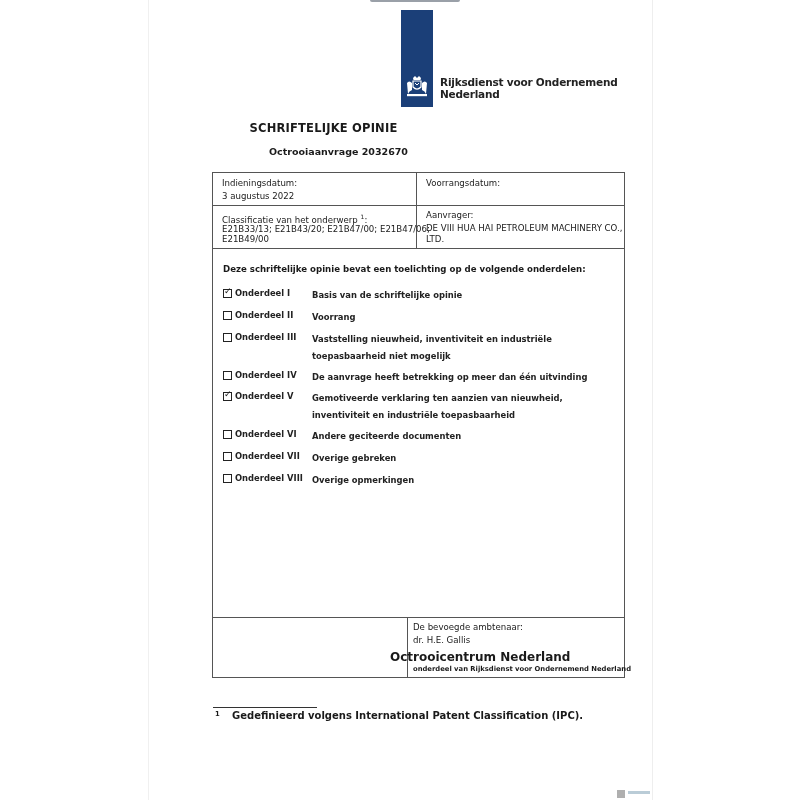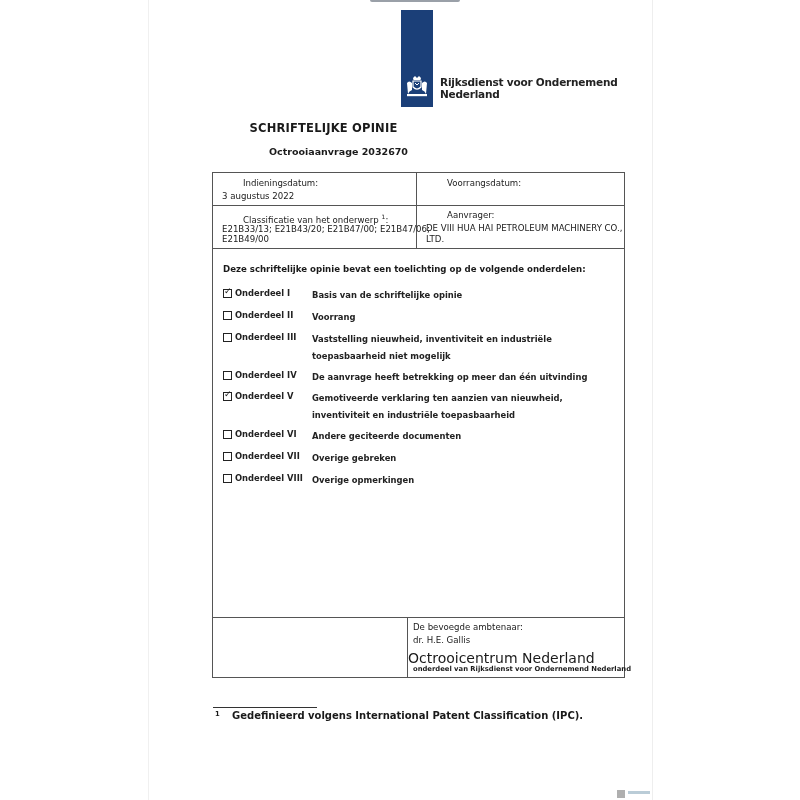--- a/index.html
+++ b/index.html
@@ -35,21 +35,21 @@
   }
 
   .frame {
     position:absolute; left:212px; top:172px; width:413px; height:506px;
     border:1px solid #555;
     box-sizing:border-box;
   }
   .hline { position:absolute; left:212px; width:413px; height:1px; background:#555; }
   .vline { position:absolute; width:1px; background:#555; }
 
-  .cell-label { position:absolute; font-size:8.6px; color:#1a1a1a; line-height:13px;margin-left:21px; }
+  .cell-label { position:absolute; font-size:8.6px; color:#1a1a1a; line-height:13px; }
   .cell-value { position:absolute; font-size:8.6px; color:#1a1a1a; line-height:13px; }
 
   .intro {
     position:absolute; left:223px; top:264px; font-size:8.6px; font-weight:bold;
   }
 
   .part-row { position:absolute; left:223px; width:395px; height:14px; }
   .cb {
     position:absolute; left:0; top:1px; width:9px; height:9px;
     border:1.3px solid #222; box-sizing:border-box; background:#fff;
@@ -59,21 +59,21 @@
   }
   .part-label {
     position:absolute; left:12px; top:0; font-size:8.4px; font-weight:bold; color:#222;
   }
   .part-desc {
     position:absolute; left:89px; top:-1px; width:310px;
     font-size:8.4px; font-weight:bold; color:#222; line-height:17px;
   }
 
   .sig-label { position:absolute; left:413px; font-size:8.6px; }
-  .sig-org { position:absolute; left:408px; font-size:14px; font-weight:normal; }
+  .sig-org { position:absolute; left:390px; font-size:12px; font-weight:bold; }
   .sig-sub { position:absolute; left:413px; font-size:6.8px; font-weight:bold; }
 
   .footnote-rule { position:absolute; left:213px; top:707px; width:104px; height:1px; background:#333; }
   .footnote-num { position:absolute; left:215px; top:710px; font-size:6.8px; font-weight:bold; }
   .footnote-text { position:absolute; left:232px; top:710px; font-size:10px; font-weight:bold; }
 
   .corner-mark { position:absolute; left:617px; top:790px; width:8px; height:8px; background:#6d6d6d; opacity:0.55; }
   .corner-mark-text { position:absolute; left:628px; top:791px; width:22px; height:3px; background:#9db6c6; opacity:0.7; }
 </style>
 </head>

